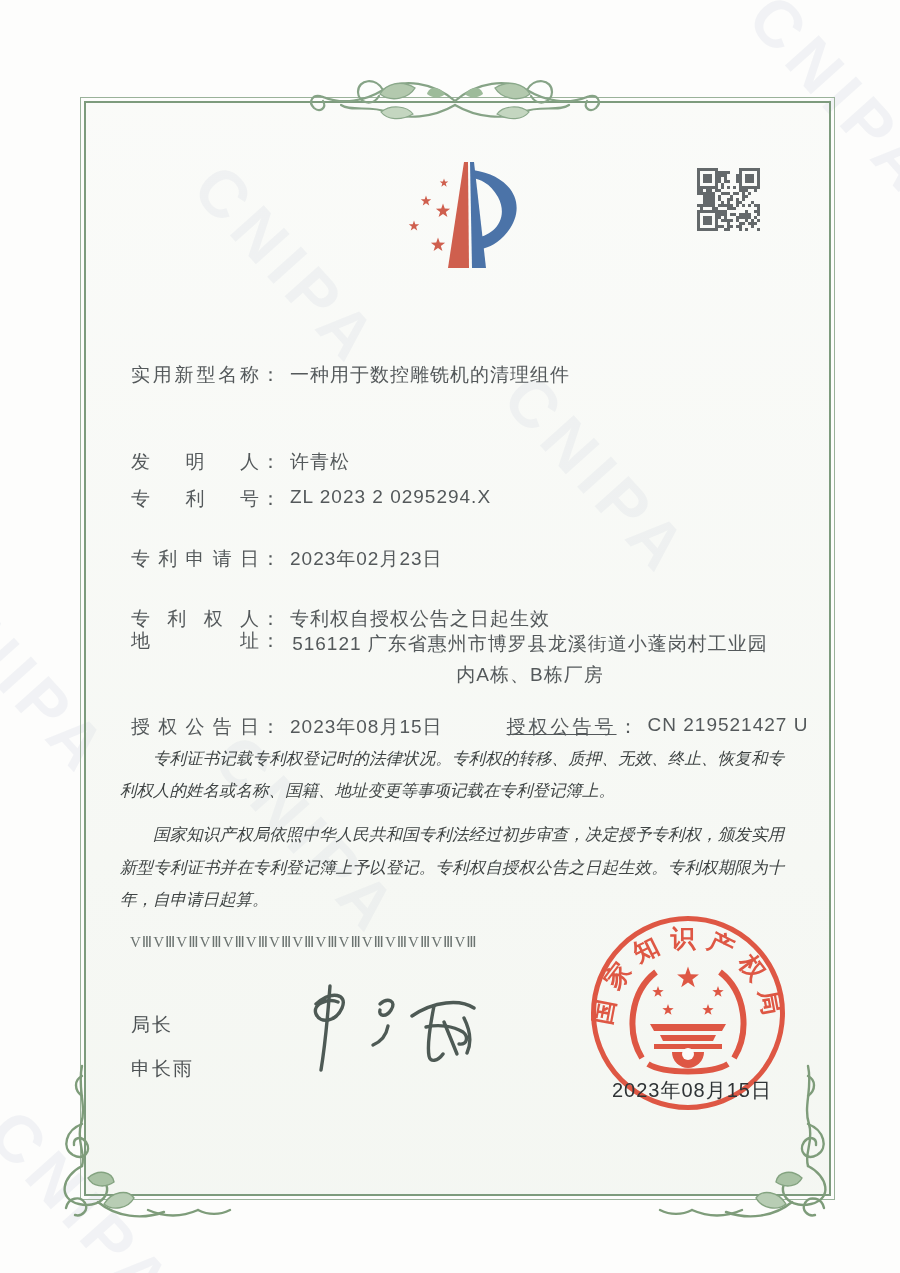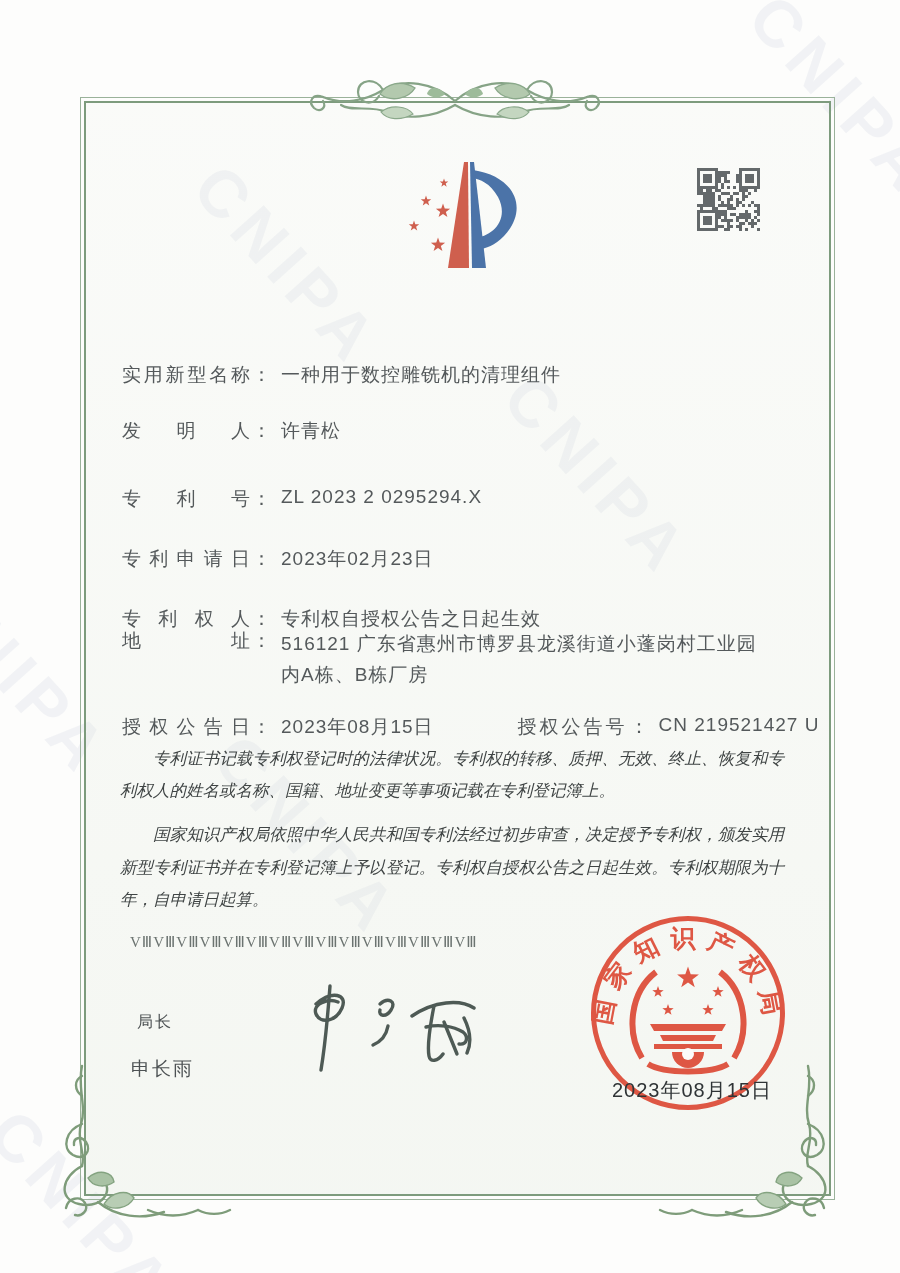--- a/index.html
+++ b/index.html
@@ -29,40 +29,40 @@
   .qr{position:absolute;left:697px;top:168px;width:63px;height:63px;}
   .qr i{position:absolute;width:3px;height:3px;background:#64696b;}
 
   .title{position:absolute;left:0;top:287px;width:100%;text-align:center;
          font-family:"Liberation Serif","DejaVu Serif",serif;font-weight:600;
          font-size:44px;letter-spacing:10px;color:#474c4e;}
 
   
   .frow{position:absolute;left:122px;font-size:19px;color:#54595b;white-space:nowrap;}
   .flabel{display:inline-block;width:128px;text-align:justify;text-align-last:justify;
-          vertical-align:top;}
+          vertical-align:top;margin-left:9px;}
   .fcolon{display:inline-block;margin:0 10px 0 2px;vertical-align:top;}
-  .fvalue{display:inline-block;vertical-align:top;letter-spacing:1px;}
+  .fvalue{display:inline-block;vertical-align:top;letter-spacing:1px;text-align:center;}
   .fvalue.multiline{white-space:pre-line;width:480px;line-height:31px;}
-  .row-name{top:362px;} .row-inventor{top:418px;} .row-patno{top:486px;}
+  .row-name{top:362px;} .row-inventor{top:449px;} .row-patno{top:486px;}
   .row-appdate{top:546px;} .row-patentee{top:606px;} .row-address{top:628px;}
   .row-grant{top:714px;}
-  .grant2{margin-left:84px;}
+  .grant2{margin-left:64px;text-decoration:underline;}
   .flabel2{letter-spacing:3px;}
 
   
   .body-text{position:absolute;left:120px;top:743px;width:664px;
              font-family:"Liberation Serif","DejaVu Serif",serif;font-style:italic;
              font-size:16.5px;line-height:1.95;color:#3f4444;text-align:justify;}
   .body-text p{margin:0 0 12px 0;text-indent:2em;}
 
   
   .security{position:absolute;left:130px;top:933px;font-size:15px;letter-spacing:1px;
             color:#6b7370;font-family:"Liberation Serif",serif;}
-  .sig-title{position:absolute;left:137px;top:1012px;font-size:16px;letter-spacing:2px;color:#4d5254;}
+  .sig-title{position:absolute;left:131px;top:1012px;font-size:19px;letter-spacing:2px;color:#4d5254;}
   .sig-name{position:absolute;left:131px;top:1056px;font-size:19px;letter-spacing:2px;color:#4d5254;}
   .signature{position:absolute;left:276px;top:982px;}
 
   
   .seal{position:absolute;left:591px;top:916px;width:194px;height:194px;opacity:.92;}
   .seal-ring{position:absolute;left:0;top:0;width:184px;height:184px;border:5px solid #dd4a36;
              border-radius:50%;}
   .seal-svg{position:absolute;left:0;top:0;}
   .seal-date{position:absolute;left:612px;top:1077px;font-size:20px;letter-spacing:1px;
              color:#2f3436;z-index:5;}

